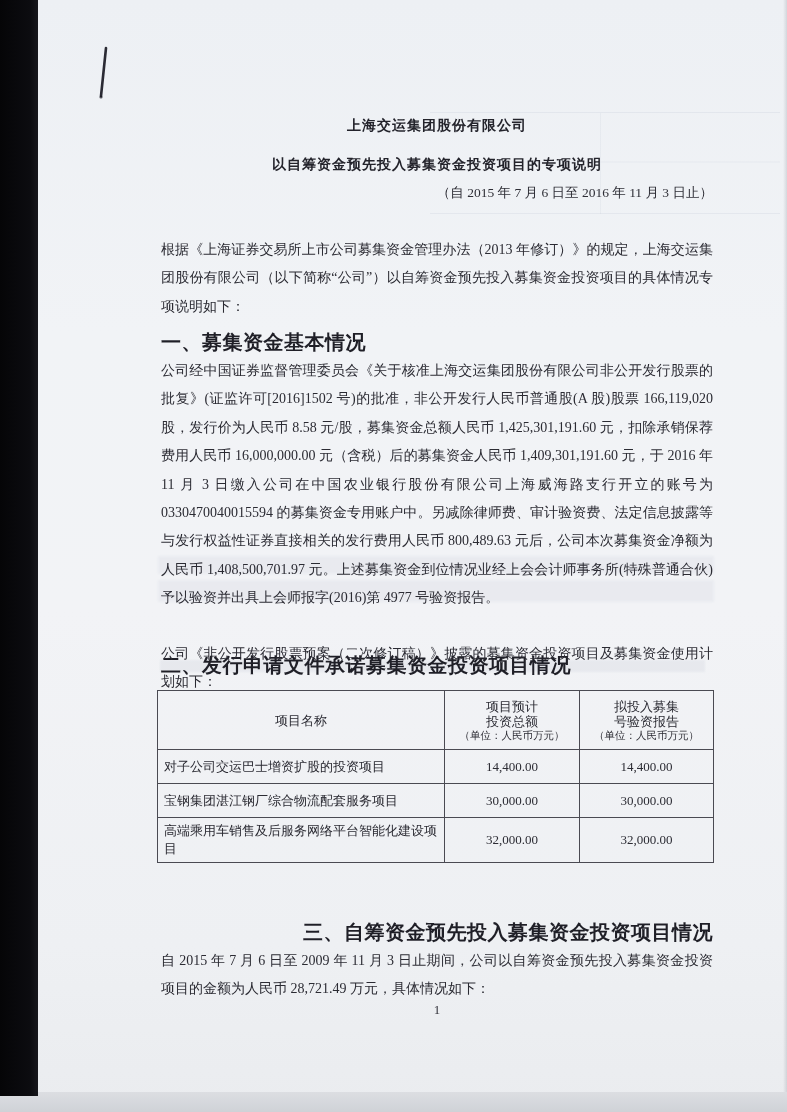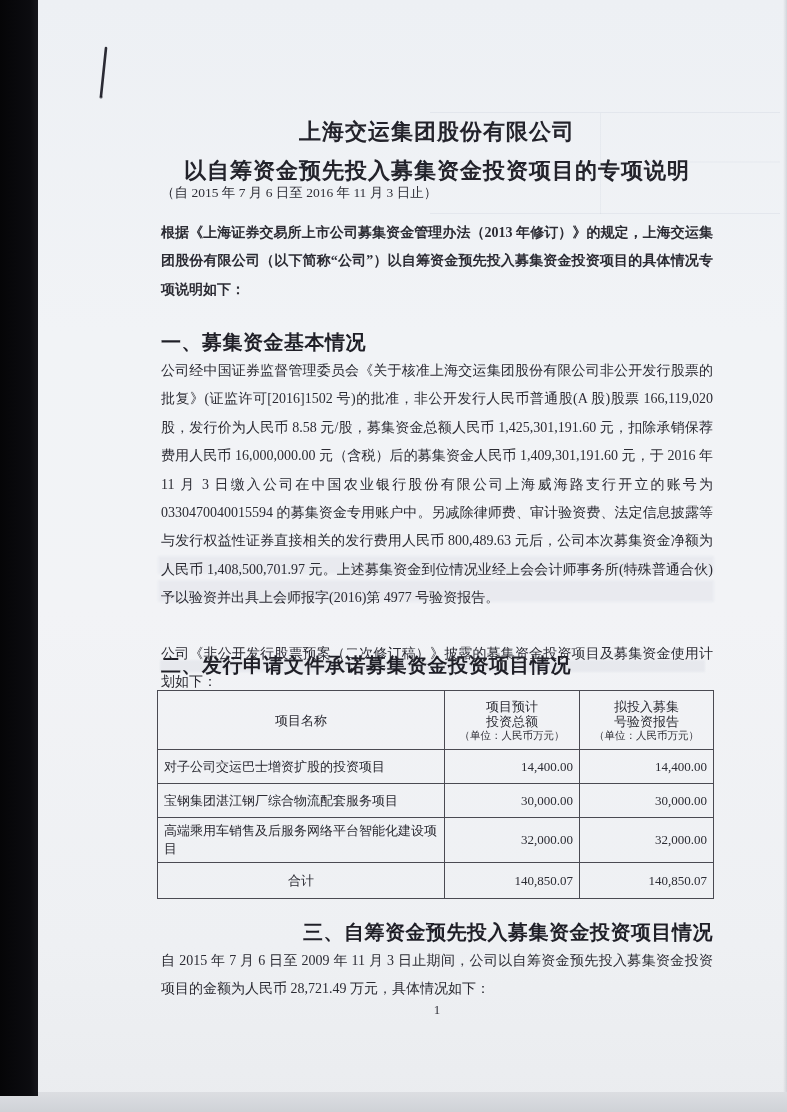--- a/index.html
+++ b/index.html
@@ -24,25 +24,25 @@
   .right-edge{
     position:absolute;right:0;top:0;width:4px;height:1092px;
     background:linear-gradient(90deg,rgba(0,0,0,0),rgba(90,95,105,0.18));
   }
   .content{
     position:absolute;left:161px;top:0;width:552px;
     color:#2b2b33;
   }
   .title-line{
     position:absolute;left:0;width:552px;text-align:center;
-    font-weight:bold;font-size:22px;color:#23232b;
+    font-weight:bold;font-size:14px;color:#23232b;
     letter-spacing:1px;
   }
   .title-period{
-    position:absolute;left:0;width:552px;text-align:left;
+    position:absolute;left:0;width:552px;text-align:right;
     font-size:13.5px;font-weight:normal;color:#2e2e36;
   }
   .para{
     position:absolute;left:0;width:552px;
     font-size:14px;line-height:28.4px;
     text-align:justify;color:#2b2b33;
   }
   .heading{
     position:absolute;left:0;width:552px;
     font-size:20px;font-weight:bold;color:#1f1f27;
@@ -54,21 +54,21 @@
     width:556px;font-size:13px;color:#2b2b33;
   }
   table.fund td,table.fund th{
     border:1px solid #4a4a52;
     padding:4px 6px;vertical-align:middle;
     font-weight:normal;
   }
   table.fund th{height:50px;text-align:center;line-height:15px;}
   table.fund td{height:25px;}
   .unit{font-size:10.5px;line-height:13px;display:block;}
-  .num{text-align:right;}
+  .num{text-align:center;}
   .name-cell{text-align:left;}
   .total-label{text-align:center;}
   .page-num{
     position:absolute;left:0;top:1002px;width:552px;text-align:center;
     font-size:13px;color:#33333b;
   }
   .pen-mark{position:absolute;left:96px;top:44px;width:16px;height:58px;}
   
   .ghost{position:absolute;pointer-events:none;}
   .ghost-grid-top{
@@ -109,21 +109,21 @@
     <line x1="10" y1="4" x2="5" y2="52" stroke="#1b1b24" stroke-width="2.6" stroke-linecap="round" opacity="0.92"></line>
     <circle cx="5" cy="53" r="1.6" fill="#1b1b24" opacity="0.7"></circle>
   </svg>
 
   <div class="content">
 
     <div class="title-line" style="top:117px;">上海交运集团股份有限公司</div>
     <div class="title-line" style="top:156px;">以自筹资金预先投入募集资金投资项目的专项说明</div>
     <div class="title-period" style="top:184px;">（自 2015 年 7 月 6 日至 2016 年 11 月 3 日止）</div>
 
-    <div class="para" style="top:219px;font-weight:bold;">根据《上海证券交易所上市公司募集资金管理办法（2013 年修订）》的规定，上海交运集团股份有限公司（以下简称“公司”）以自筹资金预先投入募集资金投资项目的具体情况专项说明如下：</div>
+    <div class="para" style="top:236px;">根据《上海证券交易所上市公司募集资金管理办法（2013 年修订）》的规定，上海交运集团股份有限公司（以下简称“公司”）以自筹资金预先投入募集资金投资项目的具体情况专项说明如下：</div>
 
     <div class="heading" style="top:329px;">一、募集资金基本情况</div>
     <div class="para" style="top:357px;">公司经中国证券监督管理委员会《关于核准上海交运集团股份有限公司非公开发行股票的批复》(证监许可[2016]1502 号)的批准，非公开发行人民币普通股(A 股)股票 166,119,020 股，发行价为人民币 8.58 元/股，募集资金总额人民币 1,425,301,191.60 元，扣除承销保荐费用人民币 16,000,000.00 元（含税）后的募集资金人民币 1,409,301,191.60 元，于 2016 年 11 月 3 日缴入公司在中国农业银行股份有限公司上海威海路支行开立的账号为 0330470040015594 的募集资金专用账户中。另减除律师费、审计验资费、法定信息披露等与发行权益性证券直接相关的发行费用人民币 800,489.63 元后，公司本次募集资金净额为人民币 1,408,500,701.97 元。上述募集资金到位情况业经上会会计师事务所(特殊普通合伙)予以验资并出具上会师报字(2016)第 4977 号验资报告。</div>
 
     <div class="heading" style="top:612px;margin-top:40px;">二、发行申请文件承诺募集资金投资项目情况</div>
     <div class="para" style="top:640px;">公司《非公开发行股票预案（二次修订稿）》披露的募集资金投资项目及募集资金使用计划如下：</div>
 
     <table class="fund">
       <colgroup>
           <col style="width:287px">
@@ -152,25 +152,20 @@
       <tr>
         <td class="name-cell">宝钢集团湛江钢厂综合物流配套服务项目</td>
         <td class="num">30,000.00</td>
         <td class="num">30,000.00</td>
       </tr>
       <tr>
         <td class="name-cell">高端乘用车销售及后服务网络平台智能化建设项目</td>
         <td class="num">32,000.00</td>
         <td class="num">32,000.00</td>
       </tr>
-      <tr>
-        <td class="total-label" style="height:27px;">合计</td>
-        <td class="num">140,850.07</td>
-        <td class="num">140,850.07</td>
-      </tr>
     </tbody>
       </table>
 
     <div class="heading" style="top:919px;text-align:right;">三、自筹资金预先投入募集资金投资项目情况</div>
     <div class="para" style="top:947px;">自 2015 年 7 月 6 日至 2009 年 11 月 3 日止期间，公司以自筹资金预先投入募集资金投资项目的金额为人民币 28,721.49 万元，具体情况如下：</div>
 
     <div class="page-num">1</div>
 
   </div>
 </div>

